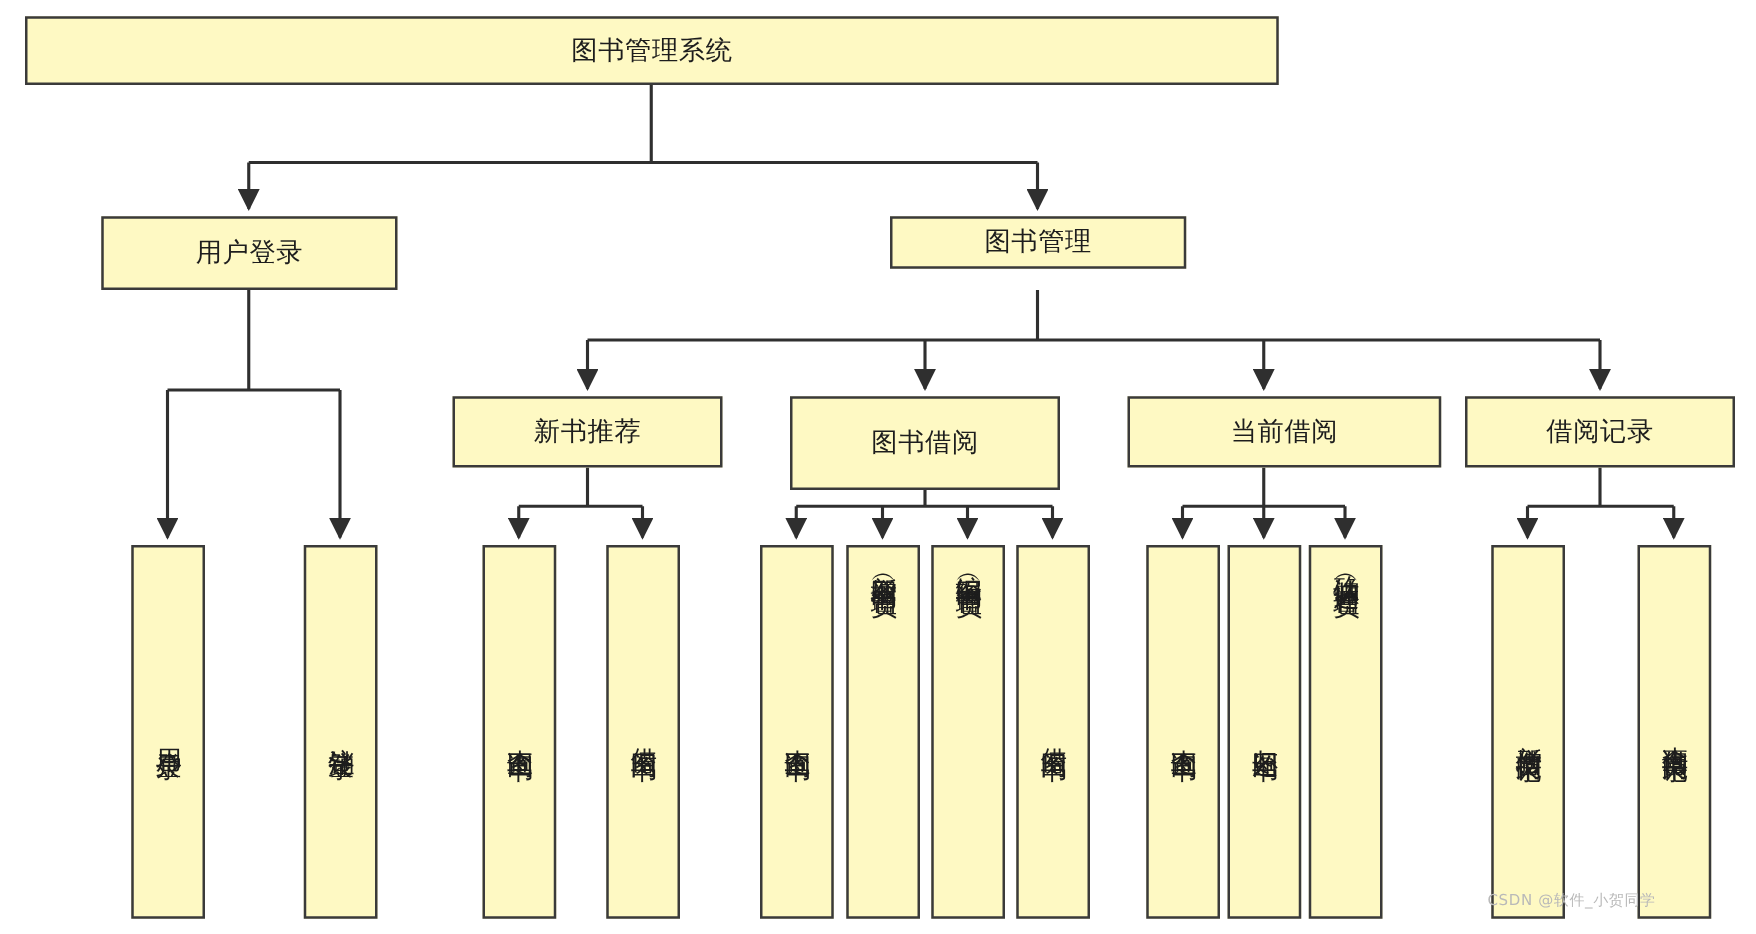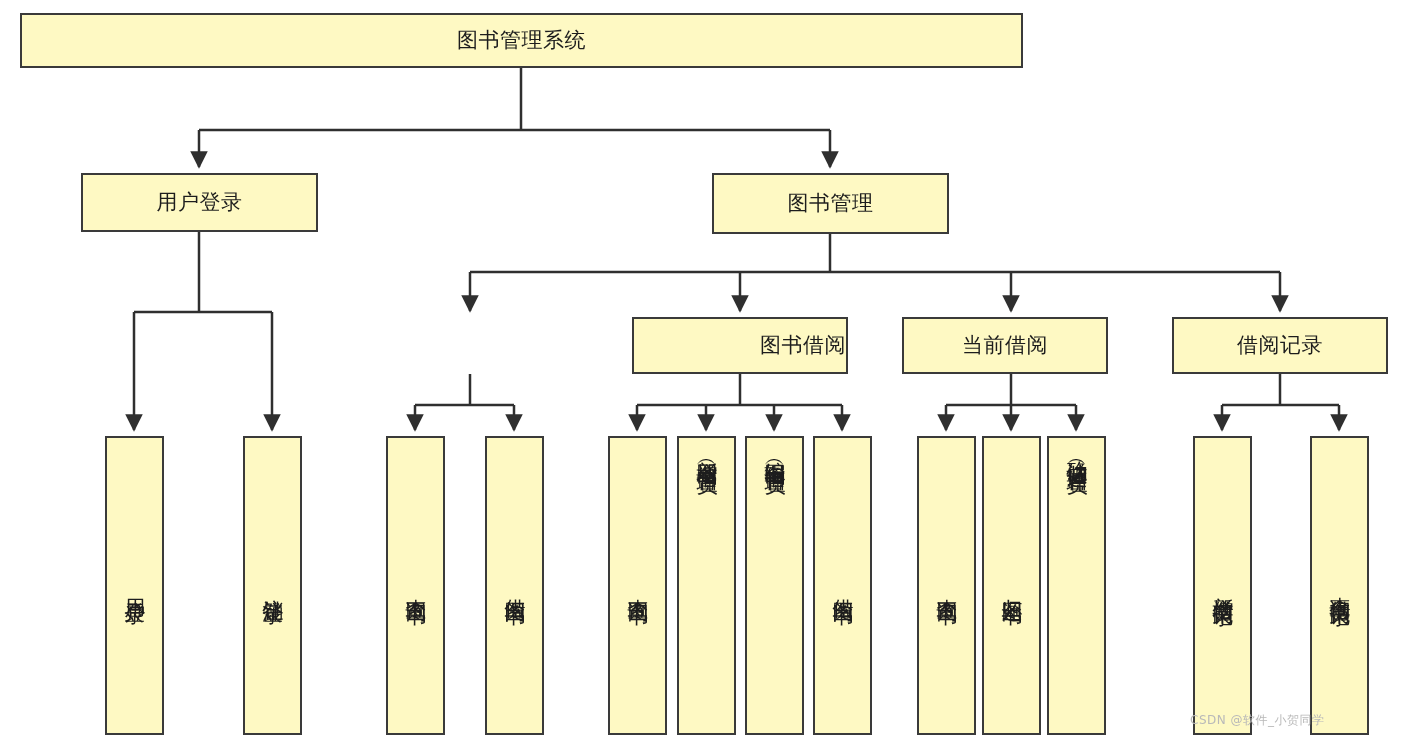--- a/index.html
+++ b/index.html
@@ -128,30 +128,33 @@
   </svg>
 
   <div class="node horiz" style="left:20px; top:13px; width:1003px; height:55px;">
     <span class="node-label">图书管理系统</span>
   </div>
 
   <div class="node horiz" style="left:81px; top:173px; width:237px; height:59px;">
     <span class="node-label">用户登录</span>
   </div>
 
-  <div class="node horiz" style="left:712px; top:173px; width:237px; height:61px;">
+  <div class="node horiz" style="left:712px; top:173px; width:237px; height:42px;">
     <span class="node-label">图书管理</span>
   </div>
 
-
-  <div class="node horiz" style="left:632px; top:317px; width:216px; height:57px;justify-content:flex-end;">
+  <div class="node horiz" style="left:362px; top:317px; width:216px; height:57px;">
+    <span class="node-label">新书推荐</span>
+  </div>
+
+  <div class="node horiz" style="left:632px; top:317px; width:216px; height:75px;">
     <span class="node-label">图书借阅</span>
   </div>
 
-  <div class="node horiz" style="left:902px; top:317px; width:206px; height:57px;align-items:center;">
+  <div class="node horiz" style="left:902px; top:317px; width:251px; height:57px;align-items:center;">
     <span class="node-label">当前借阅</span>
   </div>
 
   <div class="node horiz" style="left:1172px; top:317px; width:216px; height:57px;justify-content:center;">
     <span class="node-label">借阅记录</span>
   </div>
 
   <div class="node vert centered" style="left:105px; top:436px; width:59px; height:299px;">
     <span class="node-label">用户登录</span>
   </div>

